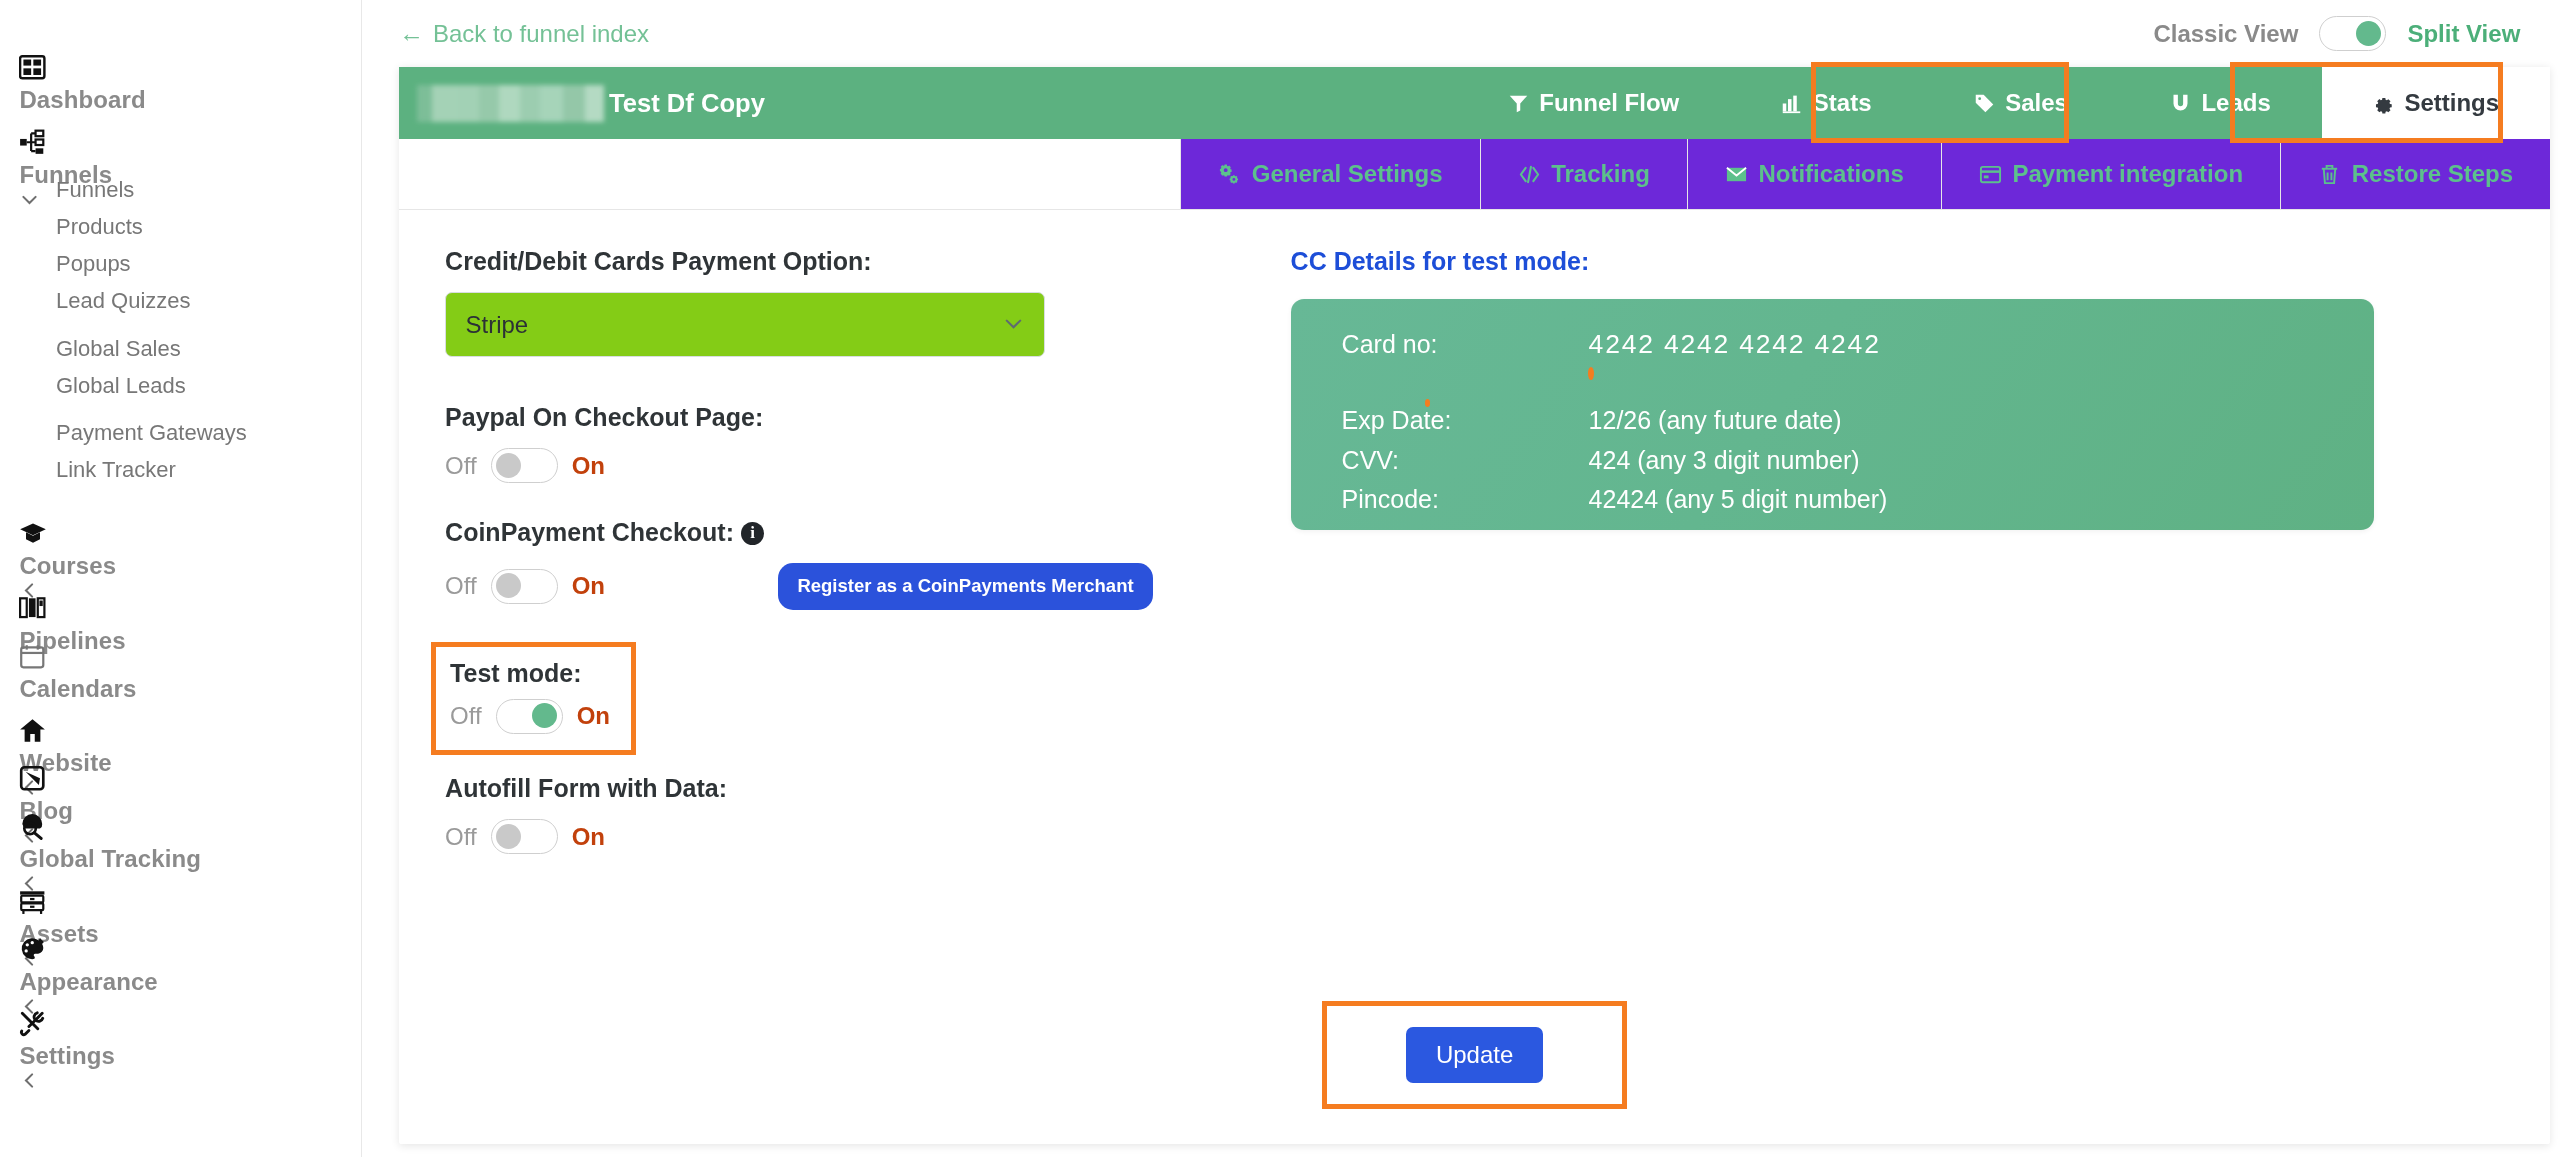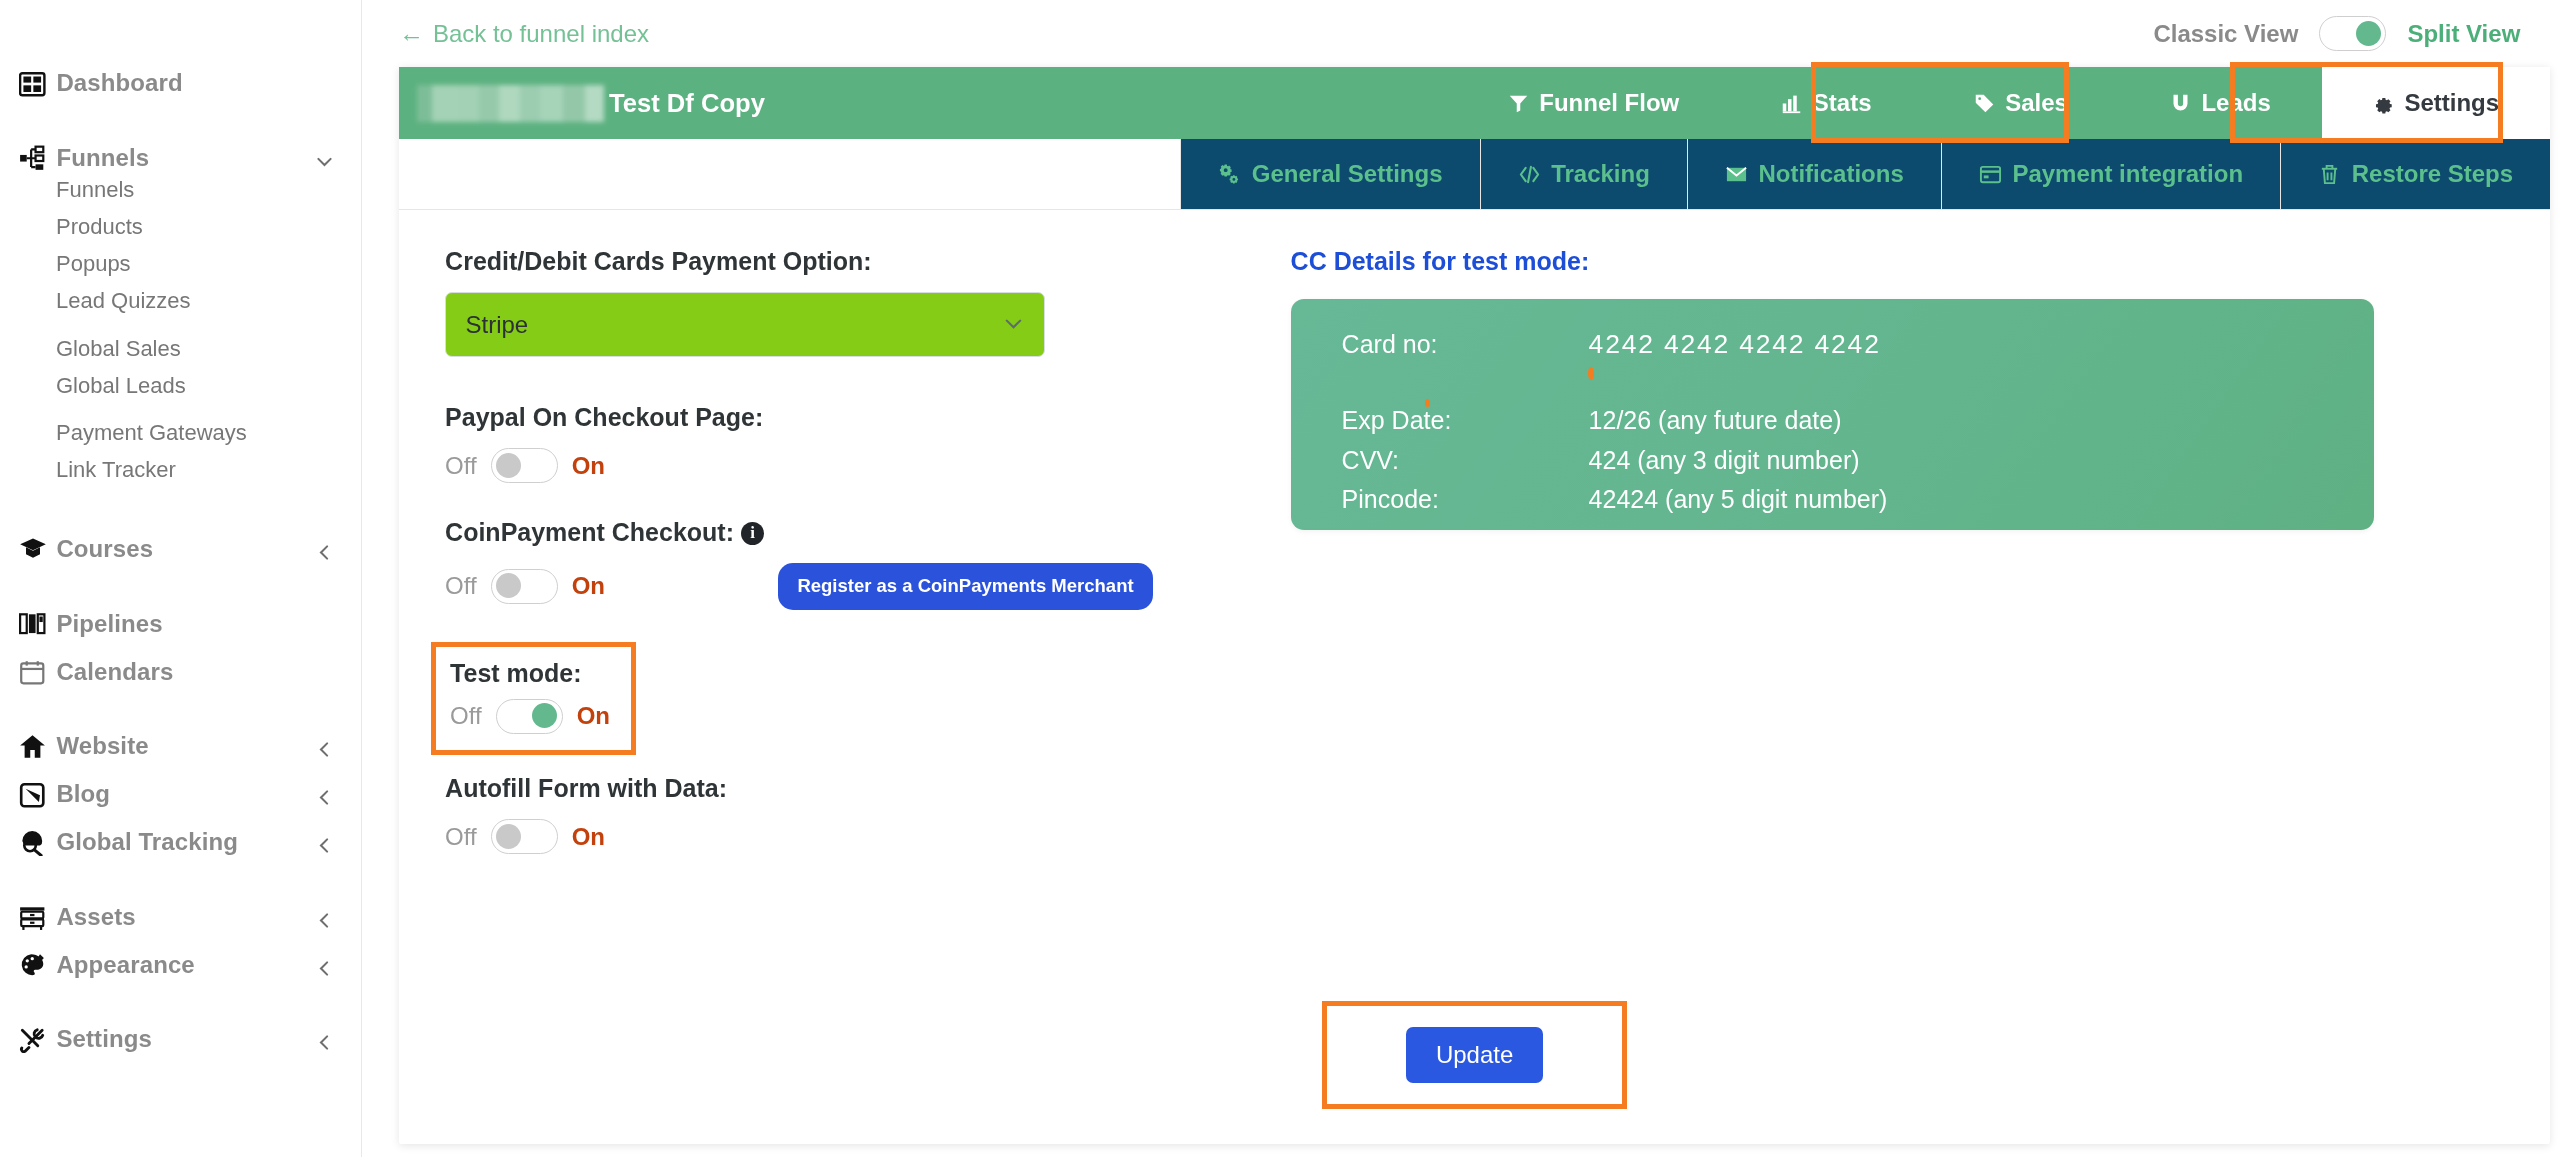--- a/index.html
+++ b/index.html
@@ -14,24 +14,25 @@
   
   .sidebar {
     width: 362px; height: 1157px;
     background: #ffffff;
     border-right: 1.8px solid #e8e8e8;
     padding-top: 49px;
     flex: 0 0 362px;
     position: relative;
   }
   .nav-row {
-    display: flex; align-items: flex-end;
+    display: flex; align-items: flex-start;
     height: 48px;
     padding-left: 19.4px; padding-right: 26.5px;
     cursor: pointer;
+    flex-direction: column;
   }
   .nav-icon {
     width: 37px; flex: 0 0 37px;
     display: flex; align-items: center; justify-content: flex-start;
     color: #1b1b1b;
   }
   .nav-icon svg { display: block; }
   .nav-label {
     font-size: 24px; font-weight: bold; color: #8a8a8a;
     letter-spacing: 0.1px; white-space: nowrap;
@@ -126,21 +127,21 @@
     display: flex; background: #ffffff;
     border-bottom: 1.8px solid #e6e6e6;
     height: 71px;
     justify-content: flex-end;
   }
   .stab {
     display: flex; align-items: center; justify-content: center; gap: 10.6px;
     font-size: 24px; font-weight: bold; color: #5cc08c;
     padding: 0 37px; cursor: pointer; white-space: nowrap;
     border-left: 1.8px solid #e6e6e6;
-    background: #0c4a6e;
+    background: #6d28d9;
   }
   .stab-icon { display: flex; align-items: center; }
 
   .body-area { display: flex; padding: 37px 0 0 0; min-height: 759px; }
   .col-left { width: 865px; flex: 0 0 865px; padding-left: 46px; }
   .col-right { flex: 1 1 auto; padding-left: 26.5px; padding-right: 35px; }
 
   .field-label {
     font-size: 25px; color: #2f3437; font-weight: bold;
     margin-bottom: 16px;

